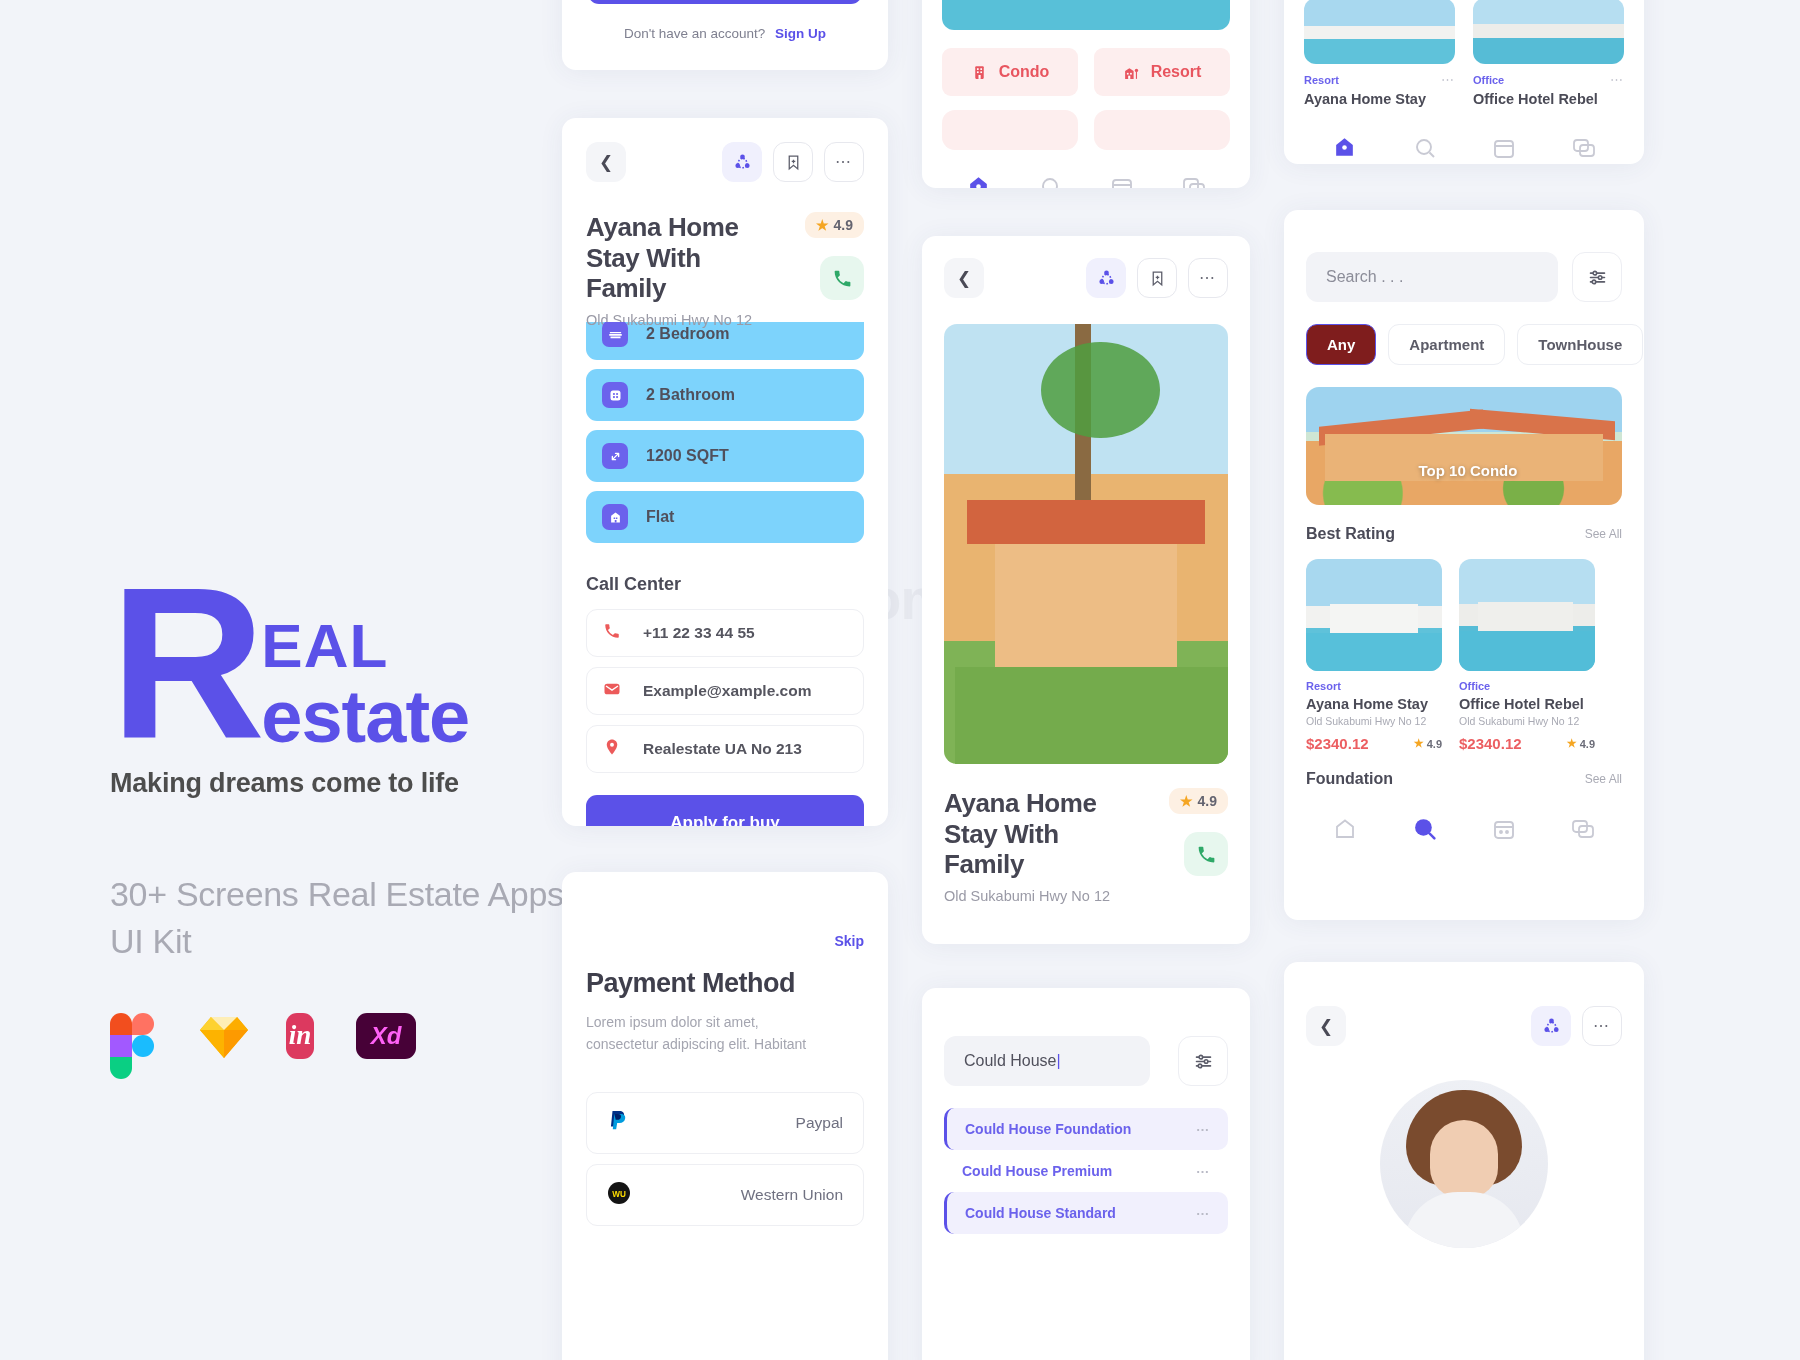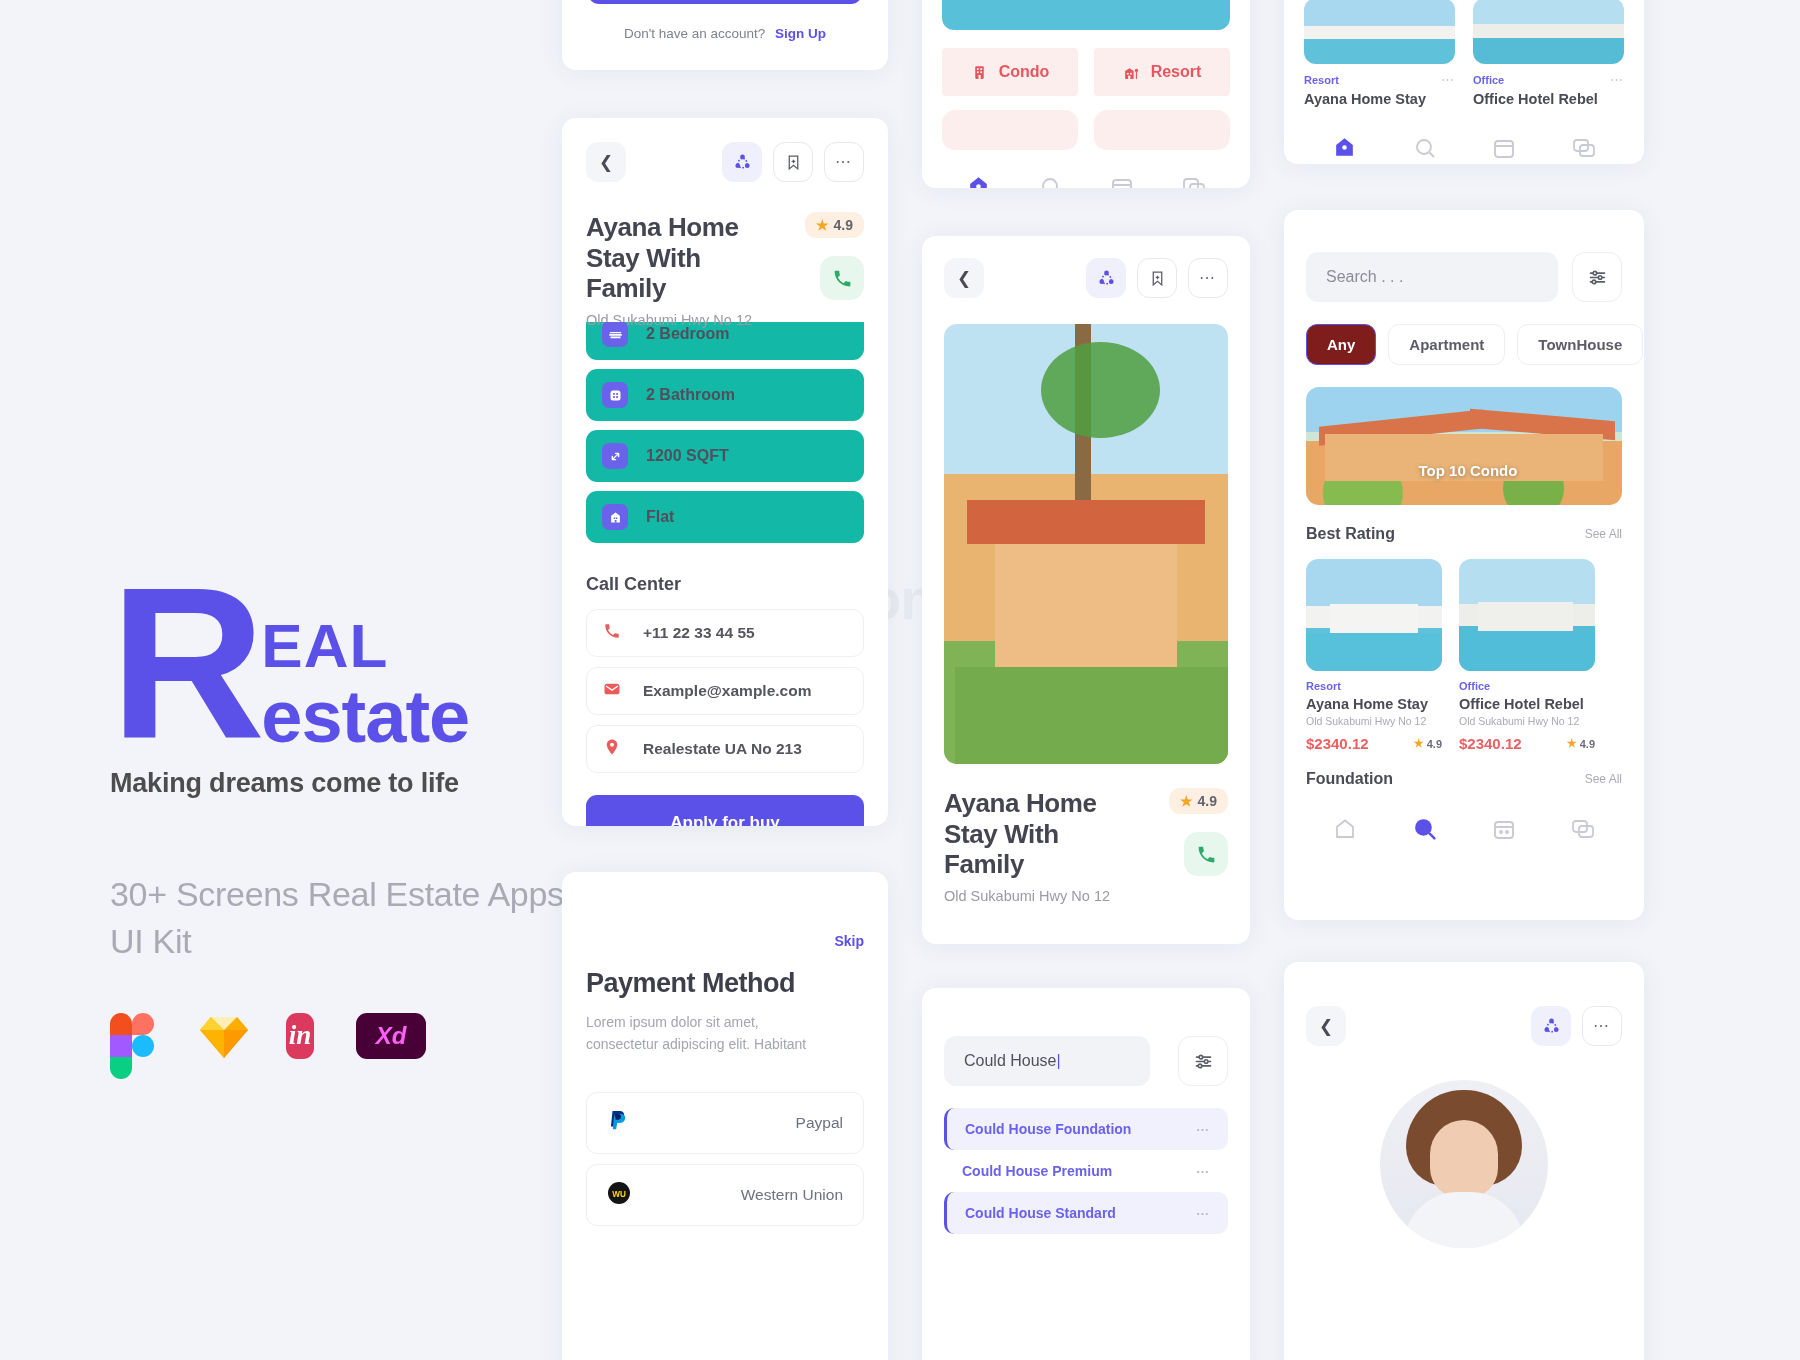--- a/index.html
+++ b/index.html
@@ -58,21 +58,21 @@
 
   
   .inv {
     width:28px;height:46px;border-radius:11px;background:#dc395f;
     color:#fff;font-style:italic;font-weight:700;font-size:27px;
     display:flex;align-items:center;justify-content:center;
     font-family:"Liberation Serif", serif;
   }
   
   .xd {
-    width:70px;height:46px;border-radius:11px;background:#470137;
+    width:60px;height:46px;border-radius:11px;background:#470137;
     color:#ff61f6;font-weight:700;font-size:24px;font-style:italic;
     display:flex;align-items:center;justify-content:center;
   }
 
   
   .topbar { display:flex; align-items:center; justify-content:space-between; }
   .sq-btn {
     width:40px;height:40px;border-radius:12px;background:#f4f5f8;
     display:flex;align-items:center;justify-content:center;
     color:#4a4a56;font-size:17px;
@@ -93,21 +93,21 @@
     display:inline-flex;align-items:center;gap:5px;
     background:#fdf0e3;border-radius:11px;padding:5px 11px;
     font-size:14px;font-weight:700;color:#63636f;
   }
   .call-fab {
     width:44px;height:44px;border-radius:14px;background:#e7f7ee;
     display:flex;align-items:center;justify-content:center;
   }
   .feature-row {
     display:flex;align-items:center;gap:18px;
-    background:#14b8a6;border-radius:11px;
+    background:#7dd3fc;border-radius:11px;
     padding:13px 16px;margin-bottom:9px;
   }
   .feat-ic { width:26px;height:26px;border-radius:7px;background:#6b62ec;
     display:flex;align-items:center;justify-content:center; flex:0 0 auto;}
   .feat-lbl { font-size:16px;font-weight:700;color:#50505c; }
   .sec-h { font-size:18px;font-weight:700;color:#4b4b58;margin:22px 0 14px; }
   .contact-row {
     display:flex;align-items:center;gap:22px;
     background:#fff;border:1.3px solid #eeeff3;border-radius:11px;
     padding:12px 16px;margin-bottom:10px;
@@ -124,21 +124,21 @@
   .nav-ic { color:#c9cad4; }
 
   
   .chip {
     border-radius:11px;padding:11px 20px;font-size:15px;font-weight:700;
     background:#fff;border:1.3px solid #eceef3;color:#5c5c68;
   }
   .chip.on { background:#7f1d1d;border-color:#5b51e8;color:#fff; }
 
   .cat-chip {
-    background:#fdeeee;border-radius:4px;
+    background:#fdeeee;border-radius:9px;
     display:flex;align-items:center;justify-content:center;gap:11px;
     padding:15px 0;font-size:16px;font-weight:700;color:#e8555f;
   }
 
   .search-box {
     background:#f2f3f7;border-radius:12px;padding:16px 20px;
     font-size:16px;color:#8b8c98;
   }
   .filter-btn {
     width:50px;height:50px;border-radius:13px;background:#fff;

